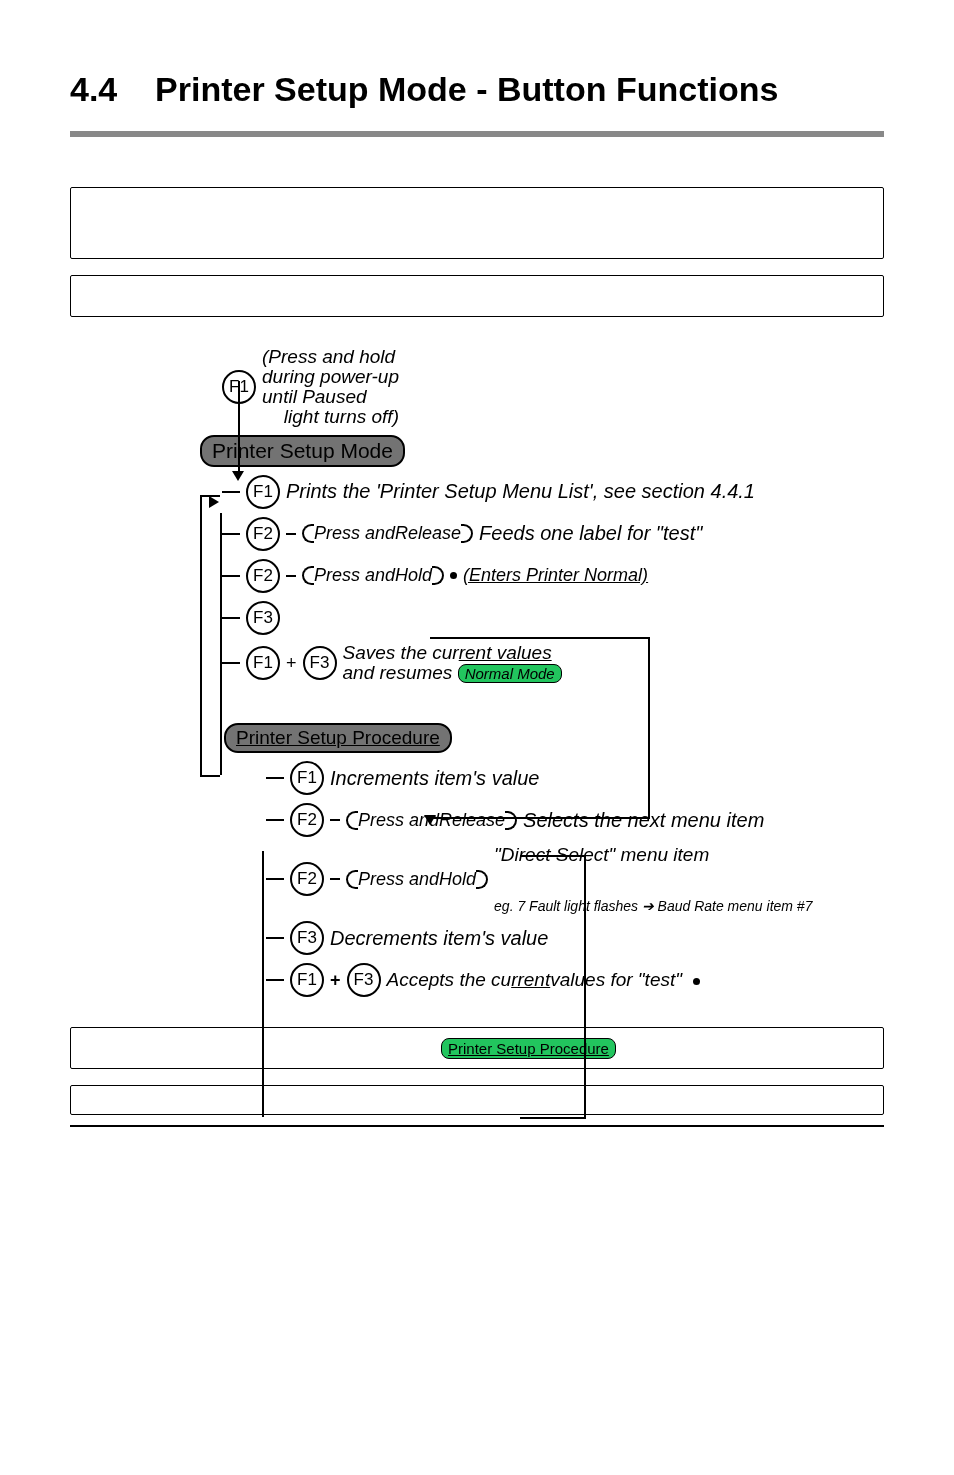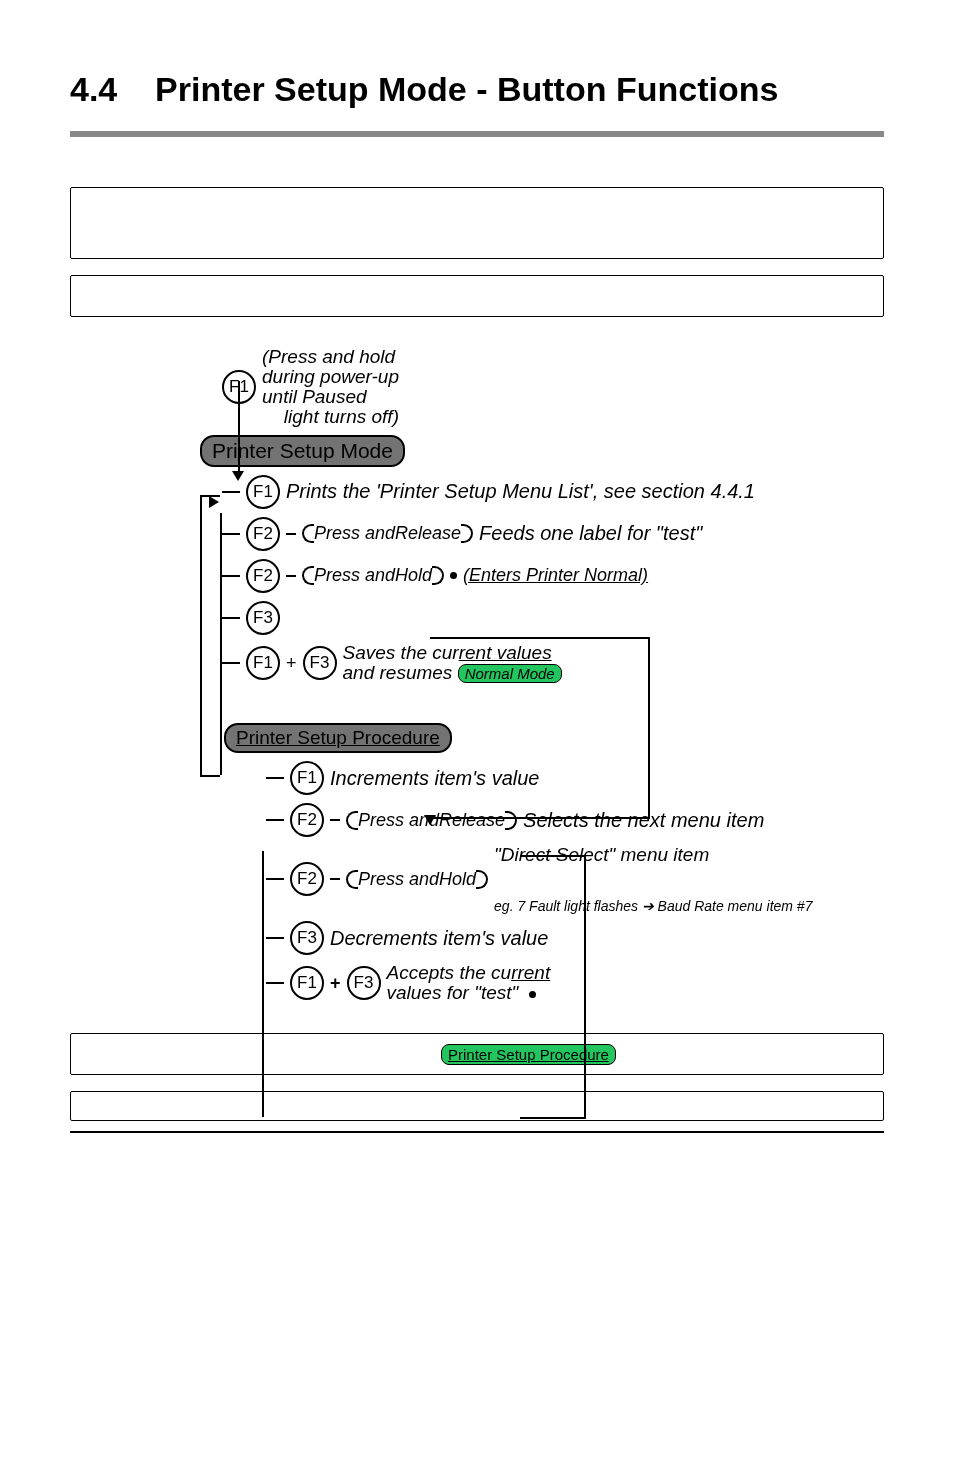--- a/index.html
+++ b/index.html
@@ -301,21 +301,21 @@
       <span class="stub"></span>
       <span class="fbtn">F3</span>
       <span class="italic">Decrements item's value</span>
     </div>
 
     <div class="row indent2">
       <span class="stub"></span>
       <span class="fbtn">F1</span>
       <span style="font-size:18px; font-weight:bold;">+</span>
       <span class="fbtn">F3</span>
-      <div style="display:flex; flex-direction:column; line-height:1.05;">
+      <div style="display:flex; line-height:1.05;">
         <span class="italic" style="font-size:19px;">
           <span>Accepts the cu<span class="und">rrent</span></span>
         </span>
         <span class="italic" style="font-size:19px;">
           <span>values for "test"</span>&nbsp;&nbsp;<span class="dot"></span>
         </span>
       </div>
     </div>
   </div>
 

